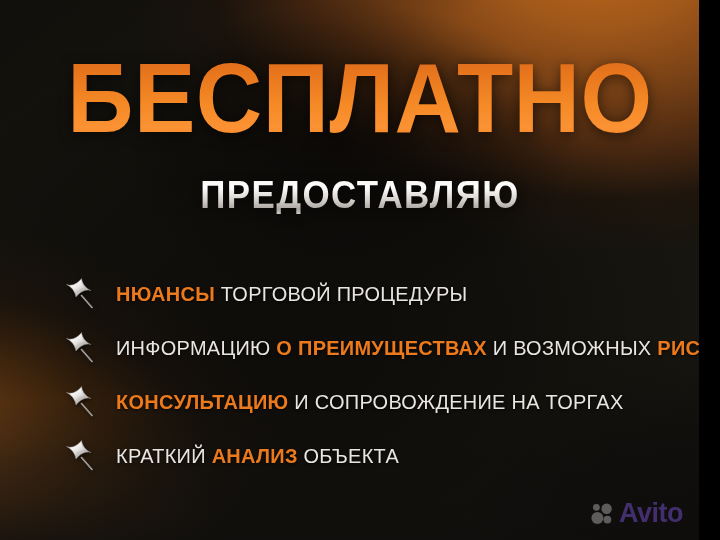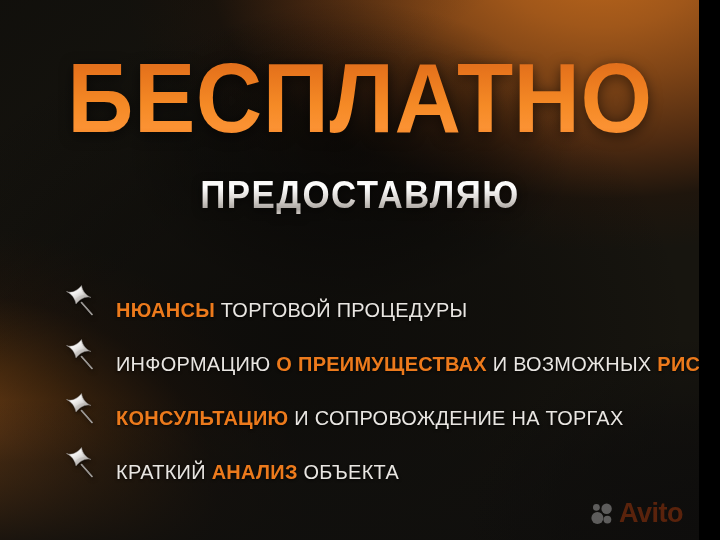--- a/index.html
+++ b/index.html
@@ -145,21 +145,21 @@
   .bullets {
     position: absolute;
     top: 266px;
     left: 60px;
     width: 660px;
   }
   .bullet-row {
     position: relative;
     height: 54px;
     display: flex;
-    align-items: flex-end;
+    align-items: center;
   }
   .pin-icon {
     width: 42px;
     height: 40px;
     flex: 0 0 42px;
     position: relative;
     margin-right: 14px;
   }
   .pin-icon svg {
     display: block;
@@ -199,21 +199,21 @@
     width: 24px;
     height: 22px;
     margin-right: 4px;
     flex: 0 0 24px;
   }
   .wm-mark svg { display: block; width: 24px; height: 22px; }
   .wm-text {
     font-size: 27px;
     line-height: 1;
     font-weight: 700;
-    color: #c2410c;
+    color: #8b5cf6;
     letter-spacing: -0.5px;
   }
 </style>
 </head>
 <body>
 
 <div id="banner">
 
   <div class="bg-base"></div>
   <div class="glow-tr"></div>

